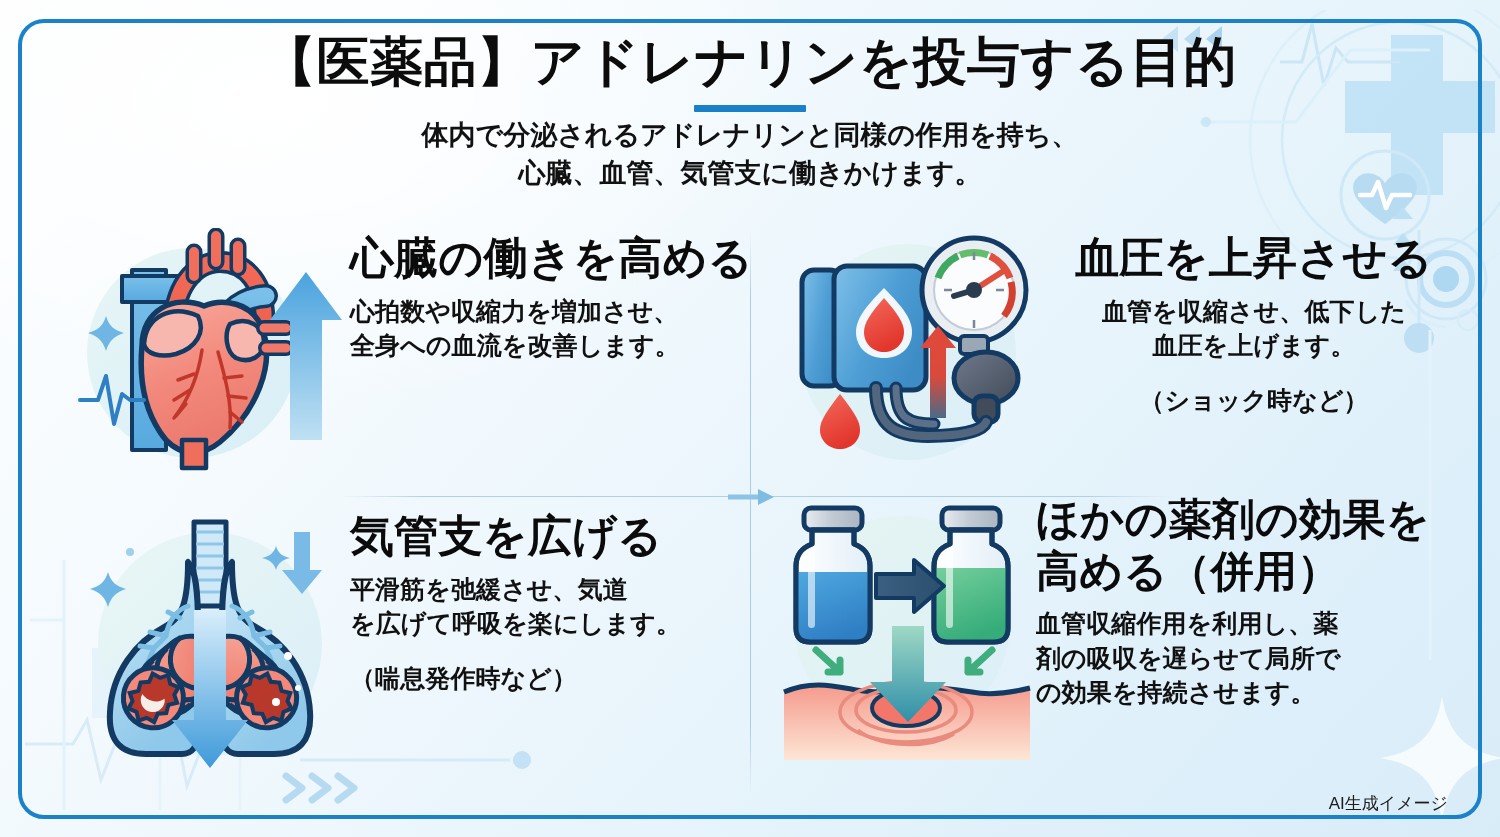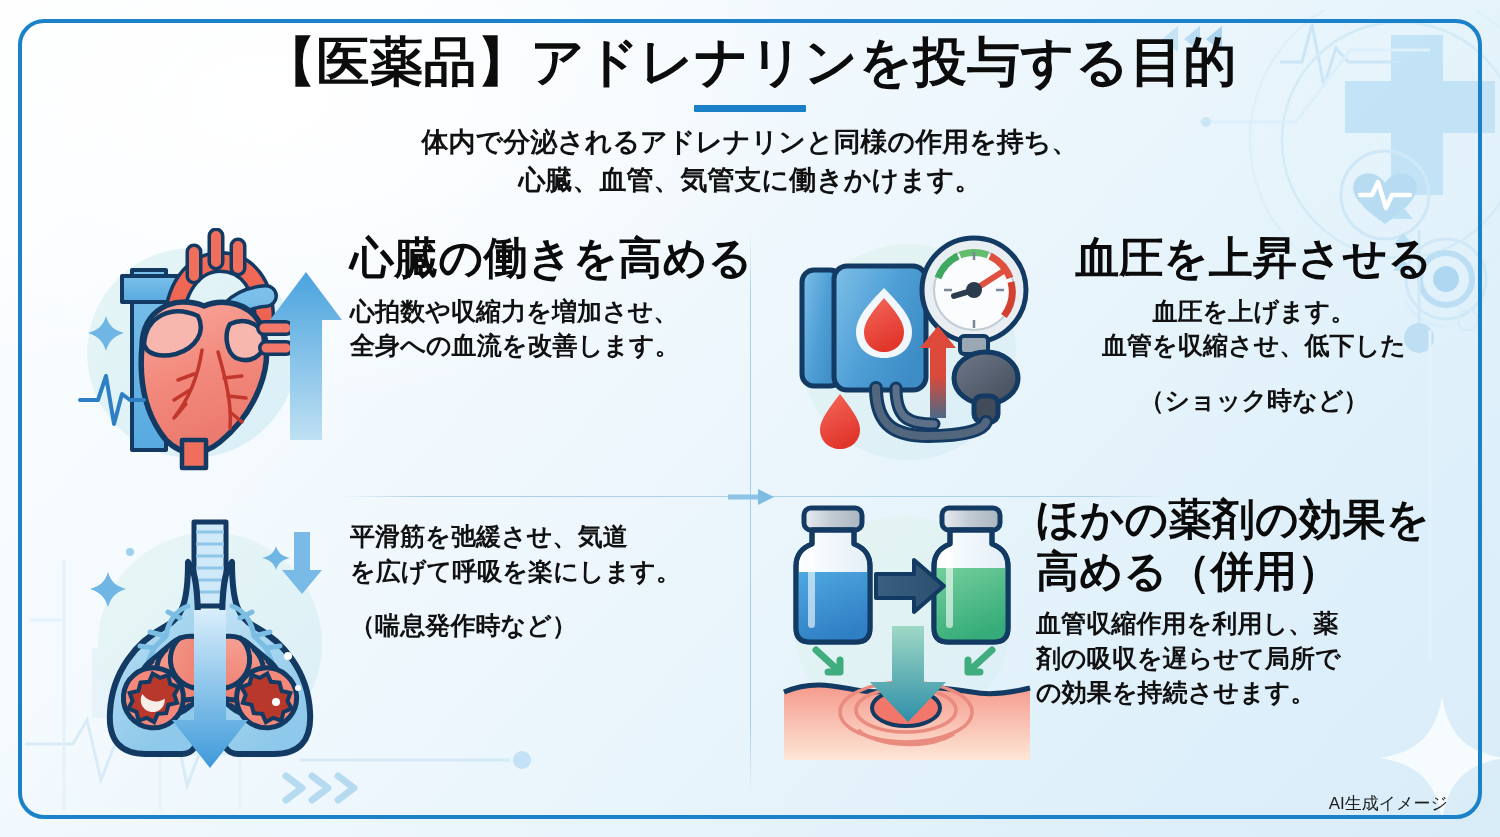--- a/index.html
+++ b/index.html
@@ -34,21 +34,21 @@
   .title {
     font-size:53px; font-weight:bold; color:#0c0c0c;
     letter-spacing:0.5px; line-height:1.15;
     text-shadow:0 1px 0 rgba(255,255,255,0.6);
   }
   .title-underline {
     width:112px; height:7px; background:#1a80c8;
     margin:12px auto 0; border-radius:1px;
   }
   .subtitle {
-    margin-top:11px; font-size:27px; font-weight:bold; color:#111;
+    margin-top:4px; font-size:27px; font-weight:bold; color:#111;
     line-height:1.42;
   }
 
   
   .grid {
     position:absolute; left:40px; top:228px; width:1420px; height:570px;
   }
   .divider-v {
     position:absolute; left:710px; top:4px; width:1px; height:560px;
     background:linear-gradient(180deg, rgba(146,190,220,0) 0%, #a9cde6 12%, #a9cde6 88%, rgba(146,190,220,0) 100%);
@@ -334,22 +334,22 @@
           <path d="M118 160 C118 190 130 196 156 196" fill="none" stroke="#5c7189" stroke-width="7" stroke-linecap="round"></path>
 
           <path d="M160 98 L178 120 L168 120 L168 190 L152 190 L152 120 L142 120 Z" fill="url(#redArrow)"></path>
 
           <path d="M62 166 C76 184 82 193 82 202 C82 213 73 221 62 221 C51 221 42 213 42 202 C42 193 48 184 62 166 Z" fill="url(#dropG)"></path>
         </svg>
       </div>
       <div class="text-box">
         <div class="h-head">血圧を上昇させる</div>
         <div class="h-body">
+          <div>血管を収縮させ、低下した</div>
           <div>血圧を上げます。</div>
-          <div>血管を収縮させ、低下した</div>
           <div class="h-note">（ショック時など）</div>
         </div>
       </div>
     </div>
 
     <div class="cell cell-bl">
       <div class="icon-box">
         <svg width="280" height="268" viewBox="0 0 280 268">
           <defs>
             <linearGradient id="lgBg" x1="0" y1="0" x2="1" y2="1">
@@ -430,20 +430,21 @@
 
           <path d="M38 66 C41 76 46 80 56 83 C46 86 41 91 38 101 C35 91 30 86 20 83 C30 80 35 76 38 66 Z" fill="#6fb6e4"></path>
           <path d="M206 40 C208 47 212 50 220 52 C212 54 208 57 206 64 C204 57 200 54 192 52 C200 50 204 47 206 40 Z" fill="#6fb6e4"></path>
           <circle cx="60" cy="46" r="4" fill="#9fd1ef"></circle>
           <circle cx="218" cy="150" r="4" fill="#ffffff"></circle>
           <circle cx="206" cy="196" r="4" fill="#ffffff"></circle>
           <circle cx="228" cy="182" r="3" fill="#ffffff"></circle>
         </svg>
       </div>
       <div class="text-box">
+        <div class="h-head">気管支を広げる</div>
         <div class="h-body">
           <div>平滑筋を弛緩させ、気道</div>
           <div>を広げて呼吸を楽にします。</div>
           <div class="h-note">（喘息発作時など）</div>
         </div>
       </div>
     </div>
 
     <div class="cell cell-br">
       <div class="icon-box">

